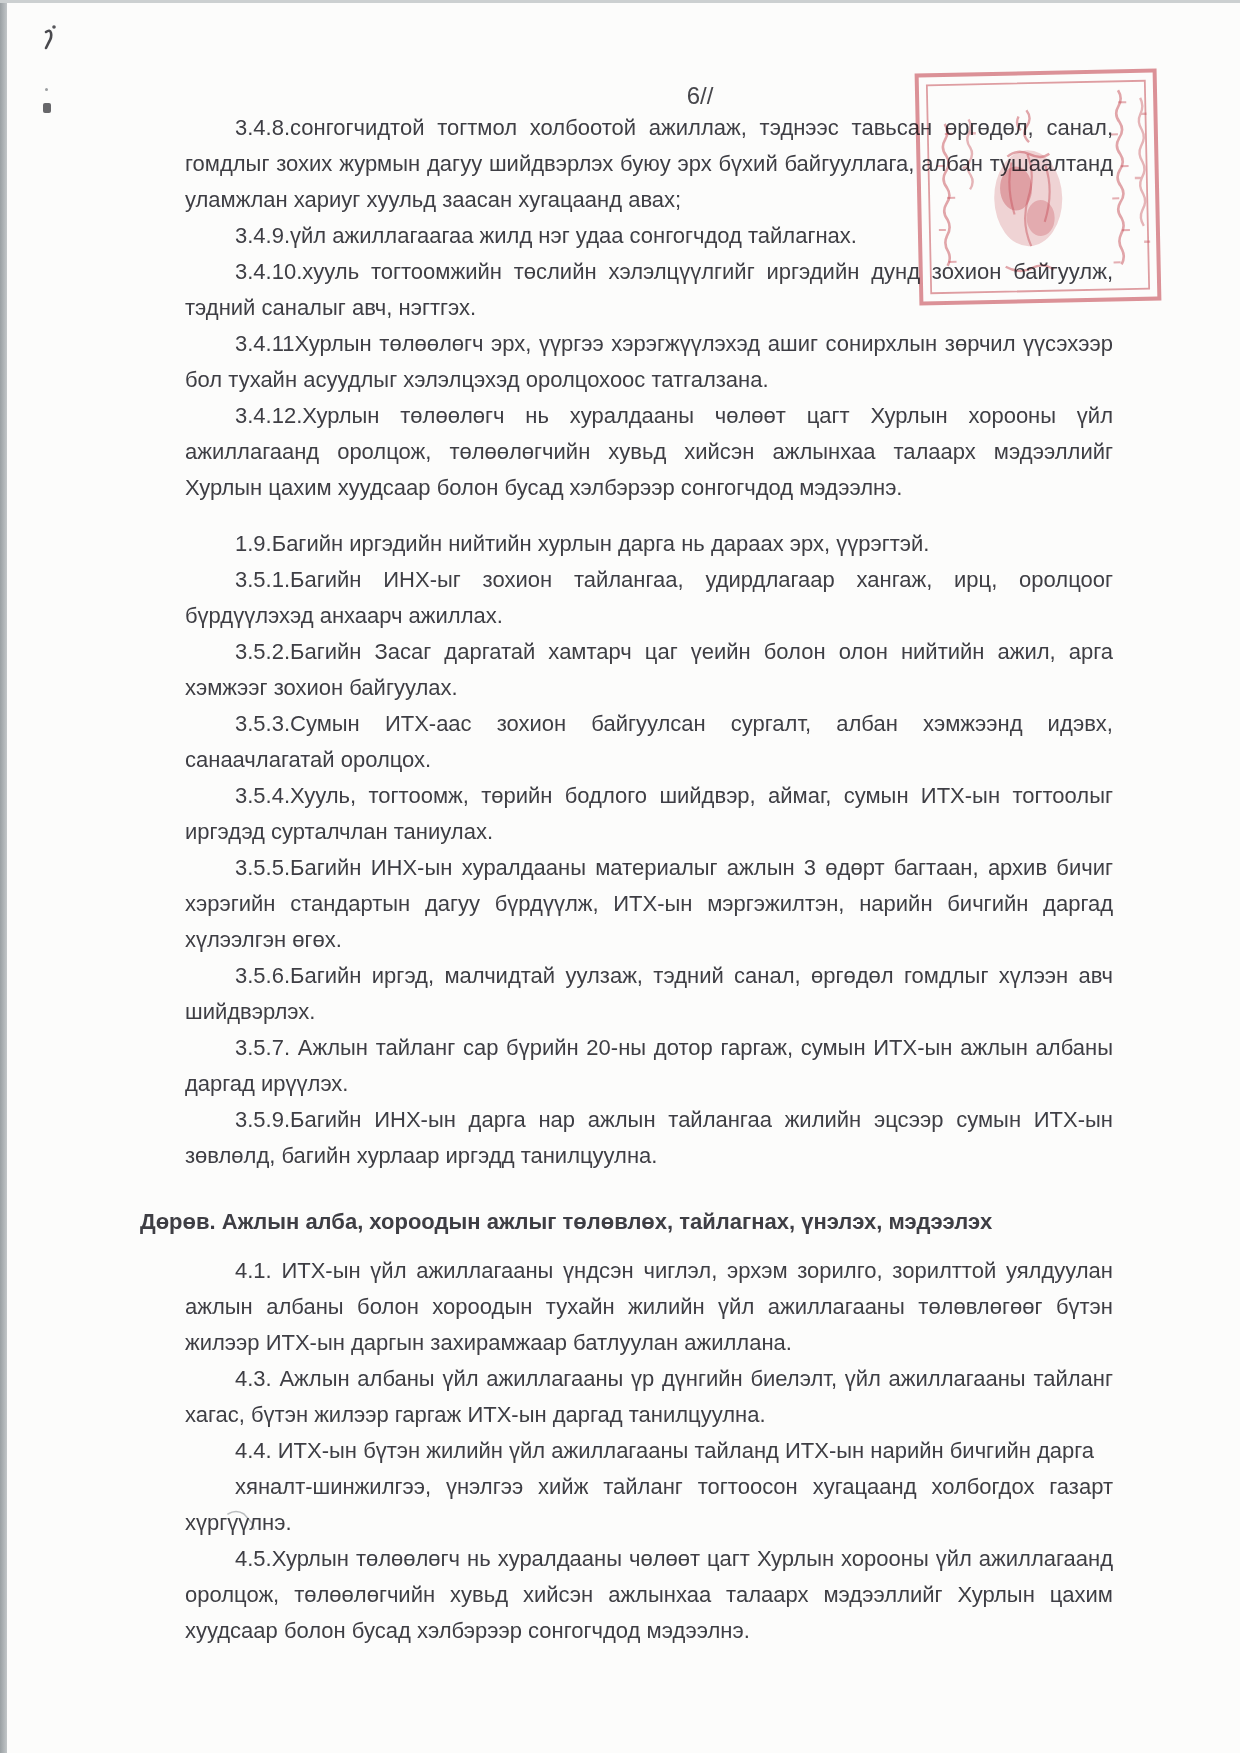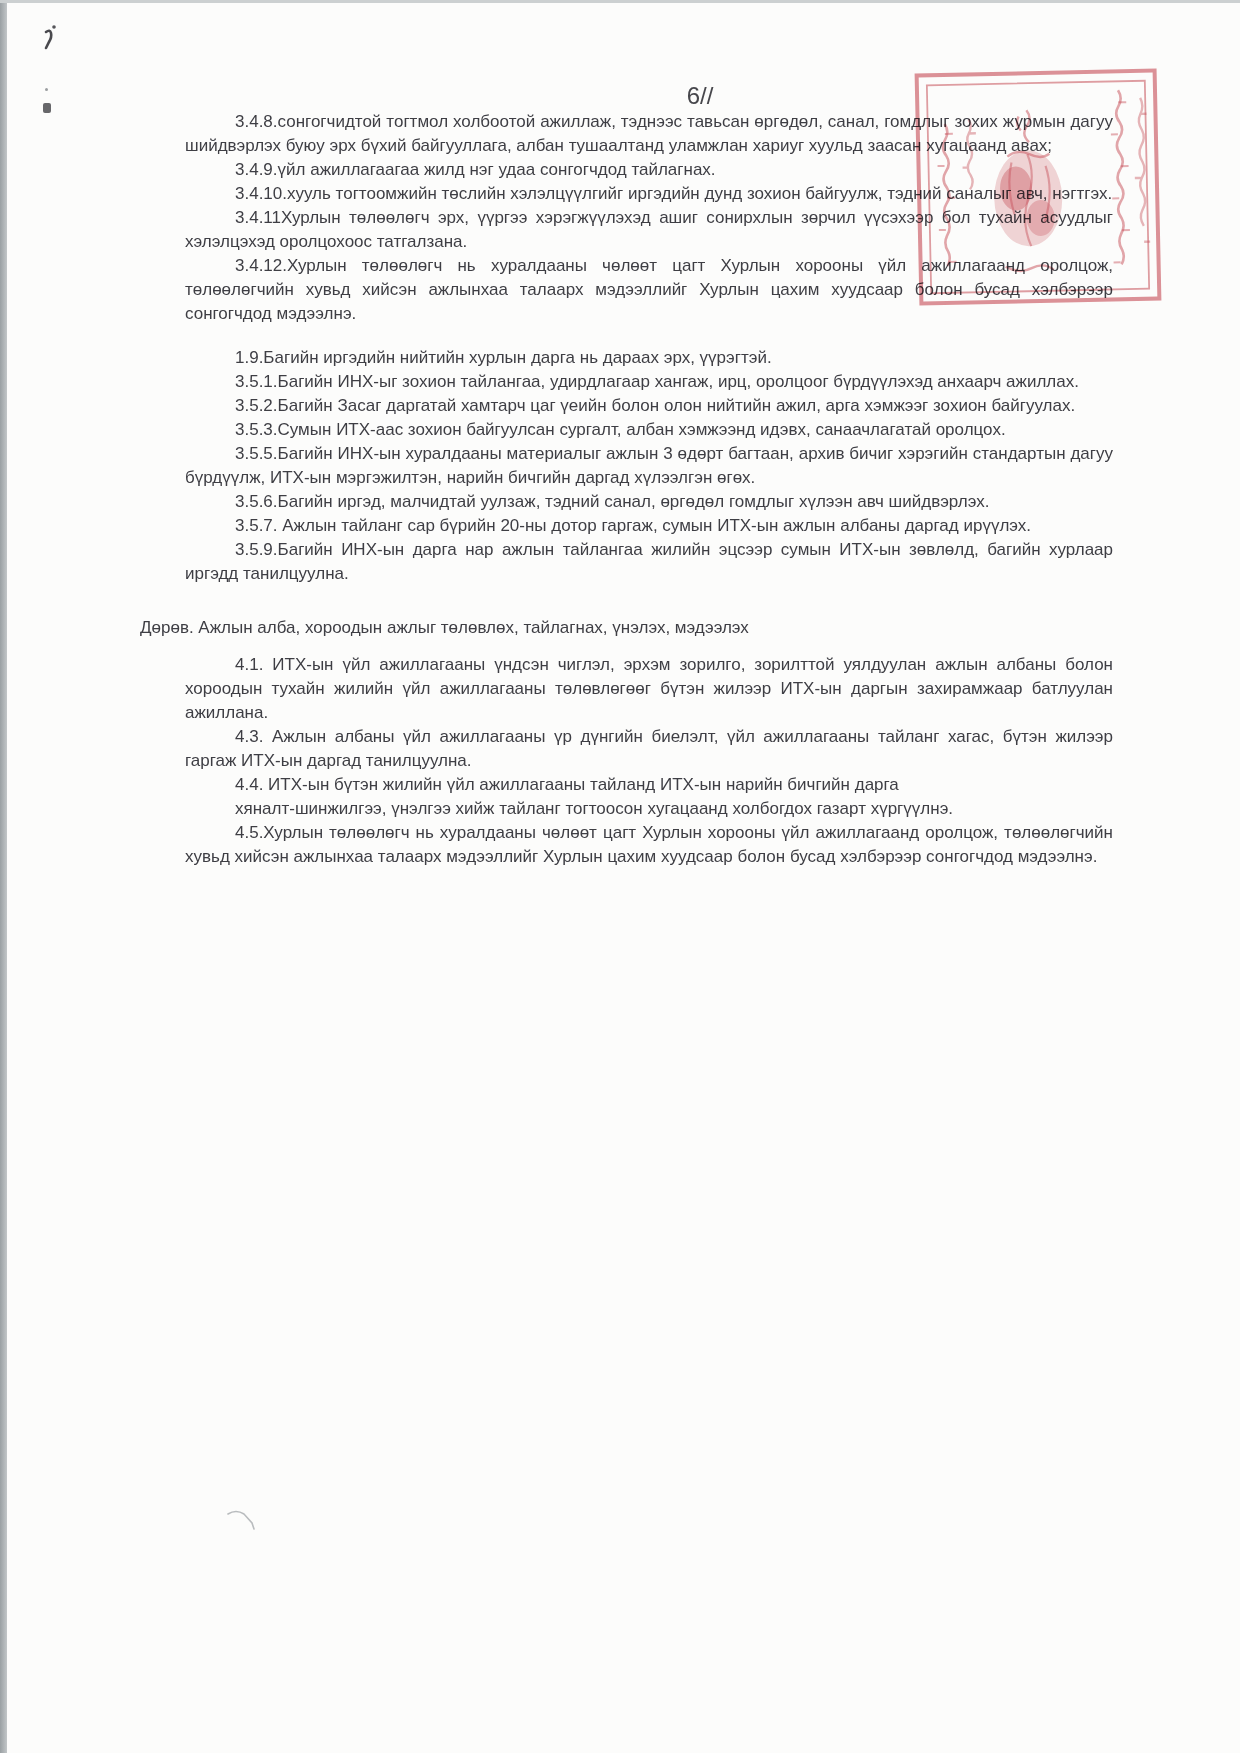--- a/index.html
+++ b/index.html
@@ -22,29 +22,29 @@
   }
   .page-number {
     position: absolute; left: 640px; top: 82px; width: 120px;
     font-size: 24px; color: #47474c; text-align: center;
   }
   .doc-body {
     position: absolute; left: 185px; top: 110px; width: 928px;
   }
   .doc-body p {
     margin: 0;
-    font-size: 17px;
-    line-height: 24px;
+    font-size: 22px;
+    line-height: 36px;
     text-align: justify;
     text-align-last: left;
   }
   .doc-body p.indent { text-indent: 50px; }
   .gap-top { margin-top: 20px !important; }
   .section-heading {
-    font-weight: normal;
+    font-weight: bold;
     margin-top: 30px !important;
     margin-bottom: 13px !important;
     margin-left: -45px !important;
     margin-right: -22px !important;
     text-align: left;
   }
   .stamp {
     position: absolute; left: 916px; top: 70px; width: 244px; height: 234px;
     transform: rotate(-1.2deg);
     mix-blend-mode: multiply;
@@ -84,20 +84,21 @@
   <div class="doc-body">
     <p class="indent">3.4.8.сонгогчидтой тогтмол холбоотой ажиллаж, тэднээс тавьсан өргөдөл, санал, гомдлыг зохих журмын дагуу шийдвэрлэх буюу эрх бүхий байгууллага, албан тушаалтанд уламжлан хариуг хуульд заасан хугацаанд авах;</p>
     <p class="indent">3.4.9.үйл ажиллагаагаа жилд нэг удаа сонгогчдод тайлагнах.</p>
     <p class="indent">3.4.10.хууль тогтоомжийн төслийн хэлэлцүүлгийг иргэдийн дунд зохион байгуулж, тэдний саналыг авч, нэгтгэх.</p>
     <p class="indent">3.4.11Хурлын төлөөлөгч эрх, үүргээ хэрэгжүүлэхэд ашиг сонирхлын зөрчил үүсэхээр бол тухайн асуудлыг хэлэлцэхэд оролцохоос татгалзана.</p>
     <p class="indent">3.4.12.Хурлын төлөөлөгч нь хуралдааны чөлөөт цагт Хурлын хорооны үйл ажиллагаанд оролцож, төлөөлөгчийн хувьд хийсэн ажлынхаа талаарх мэдээллийг Хурлын цахим хуудсаар болон бусад хэлбэрээр сонгогчдод мэдээлнэ.</p>
     <p class="indent gap-top">1.9.Багийн иргэдийн нийтийн хурлын дарга нь дараах эрх, үүрэгтэй.</p>
     <p class="indent">3.5.1.Багийн ИНХ-ыг зохион тайлангаа, удирдлагаар хангаж, ирц, оролцоог бүрдүүлэхэд анхаарч ажиллах.</p>
     <p class="indent">3.5.2.Багийн Засаг даргатай хамтарч цаг үеийн болон олон нийтийн ажил, арга хэмжээг зохион байгуулах.</p>
     <p class="indent">3.5.3.Сумын ИТХ-аас зохион байгуулсан сургалт, албан хэмжээнд идэвх, санаачлагатай оролцох.</p>
+    <p class="indent">3.5.4.Хууль, тогтоомж, төрийн бодлого шийдвэр, аймаг, сумын ИТХ-ын тогтоолыг иргэдэд сурталчлан таниулах.</p>
     <p class="indent">3.5.5.Багийн ИНХ-ын хуралдааны материалыг ажлын 3 өдөрт багтаан, архив бичиг хэрэгийн стандартын дагуу бүрдүүлж, ИТХ-ын мэргэжилтэн, нарийн бичгийн даргад хүлээлгэн өгөх.</p>
     <p class="indent">3.5.6.Багийн иргэд, малчидтай уулзаж, тэдний санал, өргөдөл гомдлыг хүлээн авч шийдвэрлэх.</p>
     <p class="indent">3.5.7. Ажлын тайланг сар бүрийн 20-ны дотор гаргаж, сумын ИТХ-ын ажлын албаны даргад ирүүлэх.</p>
     <p class="indent">3.5.9.Багийн ИНХ-ын дарга нар ажлын тайлангаа жилийн эцсээр сумын ИТХ-ын зөвлөлд, багийн хурлаар иргэдд танилцуулна.</p>
 
     <p class="section-heading">Дөрөв. Ажлын алба, хороодын ажлыг төлөвлөх, тайлагнах, үнэлэх, мэдээлэх</p>
 
     <p class="indent">4.1. ИТХ-ын үйл ажиллагааны үндсэн чиглэл, эрхэм зорилго, зорилттой уялдуулан ажлын албаны болон хороодын тухайн жилийн үйл ажиллагааны төлөвлөгөөг бүтэн жилээр ИТХ-ын даргын захирамжаар батлуулан ажиллана.</p>
     <p class="indent">4.3. Ажлын албаны үйл ажиллагааны үр дүнгийн биелэлт, үйл ажиллагааны тайланг хагас, бүтэн жилээр гаргаж ИТХ-ын даргад танилцуулна.</p>
     <p class="indent">4.4. ИТХ-ын бүтэн жилийн үйл ажиллагааны тайланд ИТХ-ын нарийн бичгийн дарга</p>

